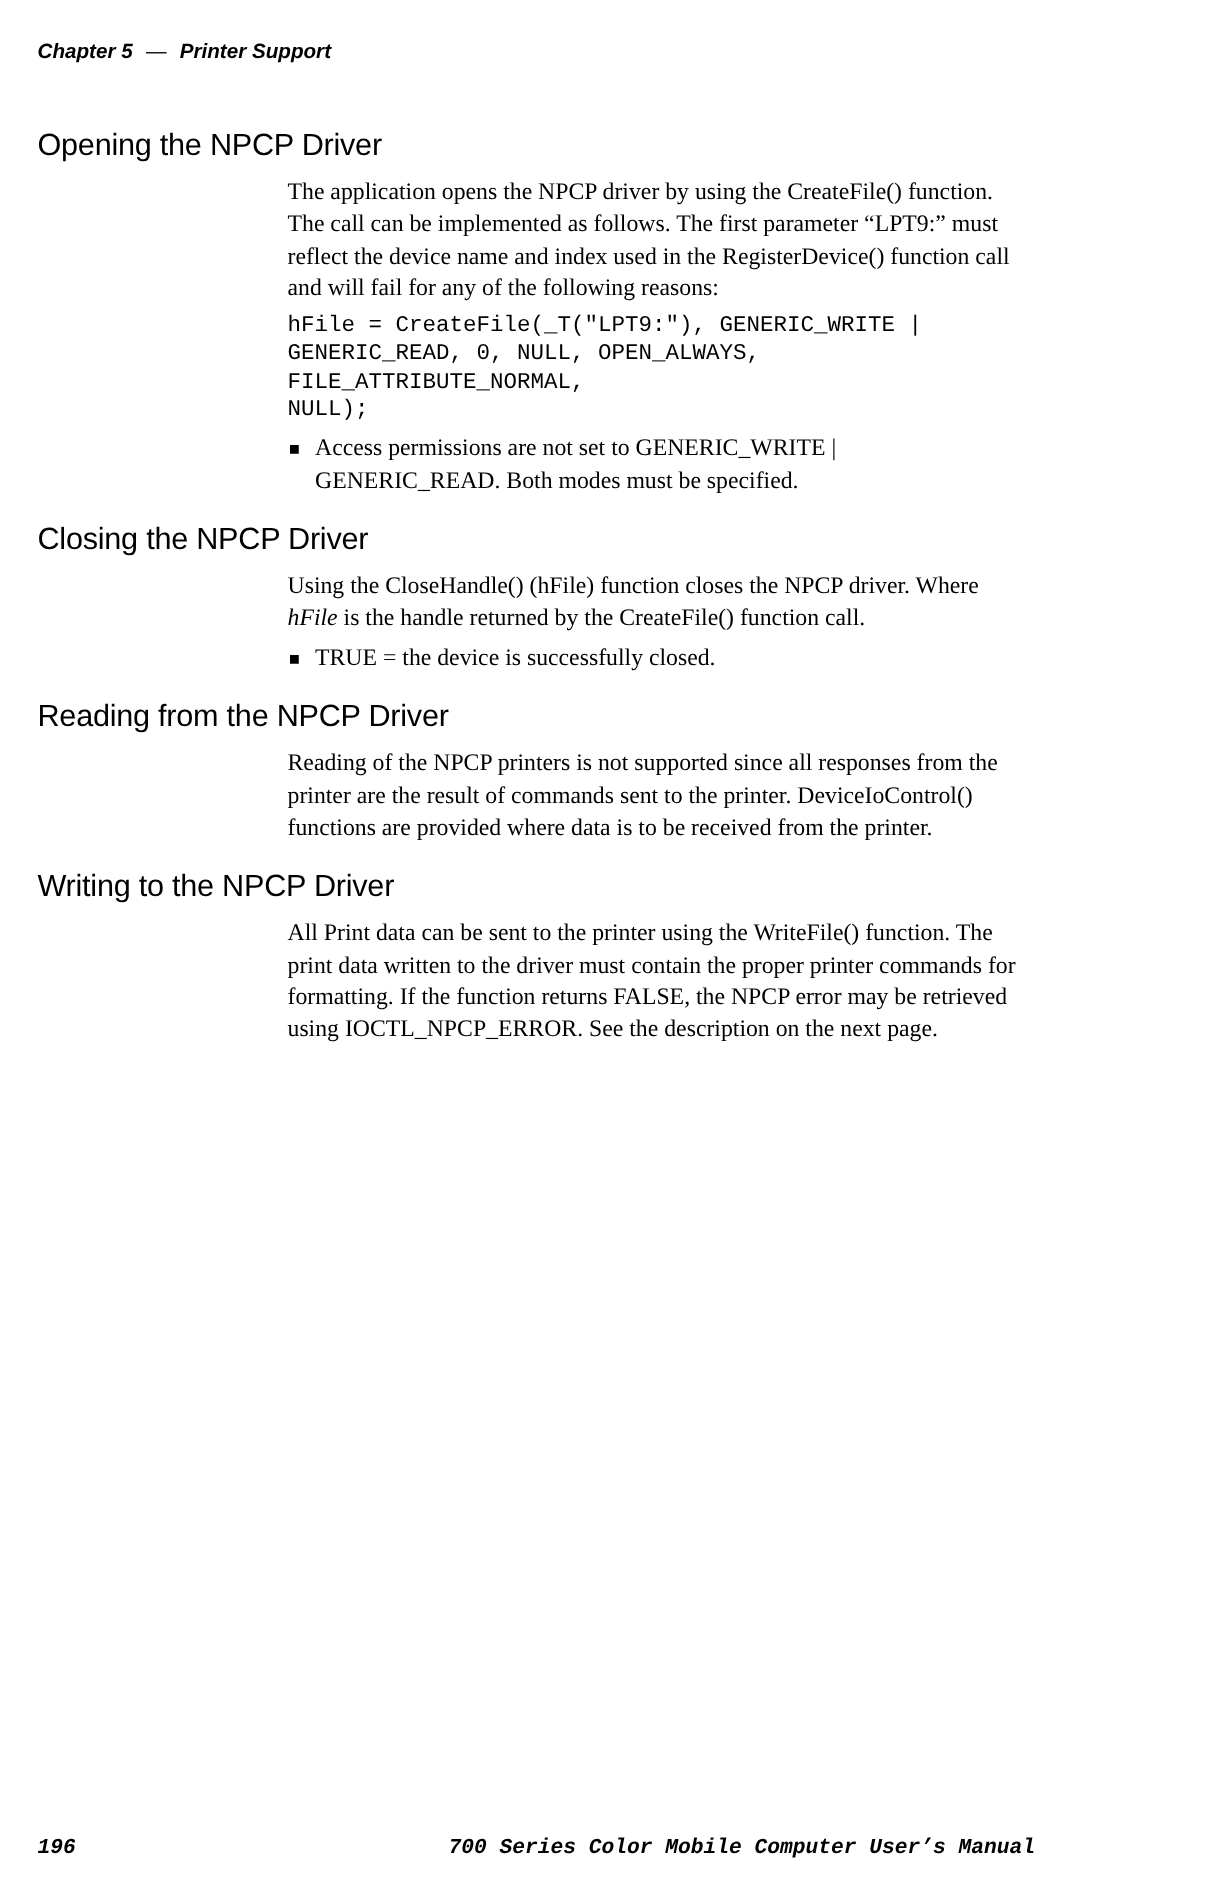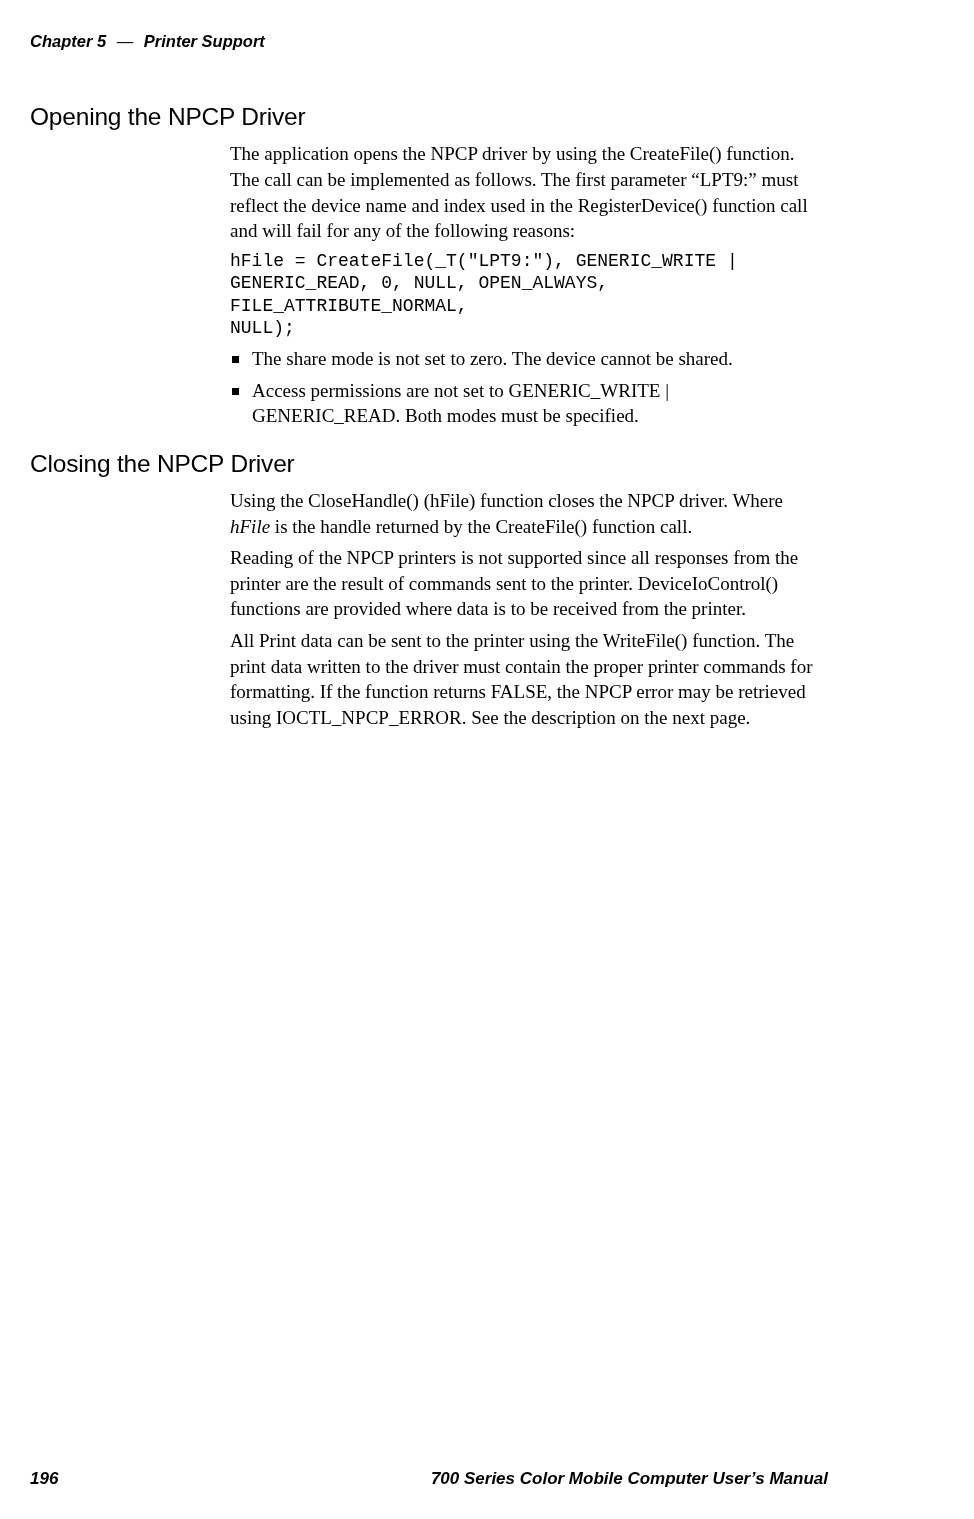--- a/index.html
+++ b/index.html
@@ -86,21 +86,21 @@
     border-radius: 0;
   }
   em.ital { }
   .footer {
     position: absolute;
     bottom: 28px;
     left: 30px;
     right: 30px;
     display: flex;
     justify-content: space-between;
-    font-family: Liberation Sans, sans-serif;
+    font-family: Liberation Mono, monospace;
     font-size: 17px;
     font-weight: 700;
     font-style: italic;
   }
   .footer .pageno {
     font-style: italic;
     font-weight: 700;
   }
 </style>
 </head>
@@ -116,38 +116,40 @@
     </div>
   </div>
 
   <h2 class="section">Opening the NPCP Driver</h2>
   <div class="body-block">
     <p class="body">The application opens the NPCP driver by using the CreateFile() function. The call can be implemented as follows. The first parameter “LPT9:” must reflect the device name and index used in the RegisterDevice() function call and will fail for any of the following reasons:</p>
     <pre class="code">hFile = CreateFile(_T("LPT9:"), GENERIC_WRITE |
 GENERIC_READ, 0, NULL, OPEN_ALWAYS, FILE_ATTRIBUTE_NORMAL,
 NULL);</pre>
     <ul class="bullet">
-      <li>The share mode is not set to zero. The device cannot be shared.</li>
       <li>Access permissions are not set to GENERIC_WRITE | GENERIC_READ. Both modes must be specified.</li>
     </ul>
   </div>
 
   <h2 class="section">Closing the NPCP Driver</h2>
   <div class="body-block">
     <p class="body">
       <span>Using the CloseHandle() (hFile) function closes the NPCP driver. Where </span><em class="ital">hFile</em><span> is the handle returned by the CreateFile() function call.</span>
     </p>
     <ul class="bullet">
+      <li>TRUE = the device is successfully closed.</li>
     </ul>
   </div>
 
+  <h2 class="section">Reading from the NPCP Driver</h2>
   <div class="body-block">
     <p class="body">Reading of the NPCP printers is not supported since all responses from the printer are the result of commands sent to the printer. DeviceIoControl() functions are provided where data is to be received from the printer.</p>
   </div>
 
+  <h2 class="section">Writing to the NPCP Driver</h2>
   <div class="body-block">
     <p class="body">All Print data can be sent to the printer using the WriteFile() function. The print data written to the driver must contain the proper printer commands for formatting. If the function returns FALSE, the NPCP error may be retrieved using IOCTL_NPCP_ERROR. See the description on the next page.</p>
   </div>
 
   <div class="footer">
     <span class="pageno">196</span>
     <span>700 Series Color Mobile Computer User’s Manual</span>
   </div>
 
 </div>

